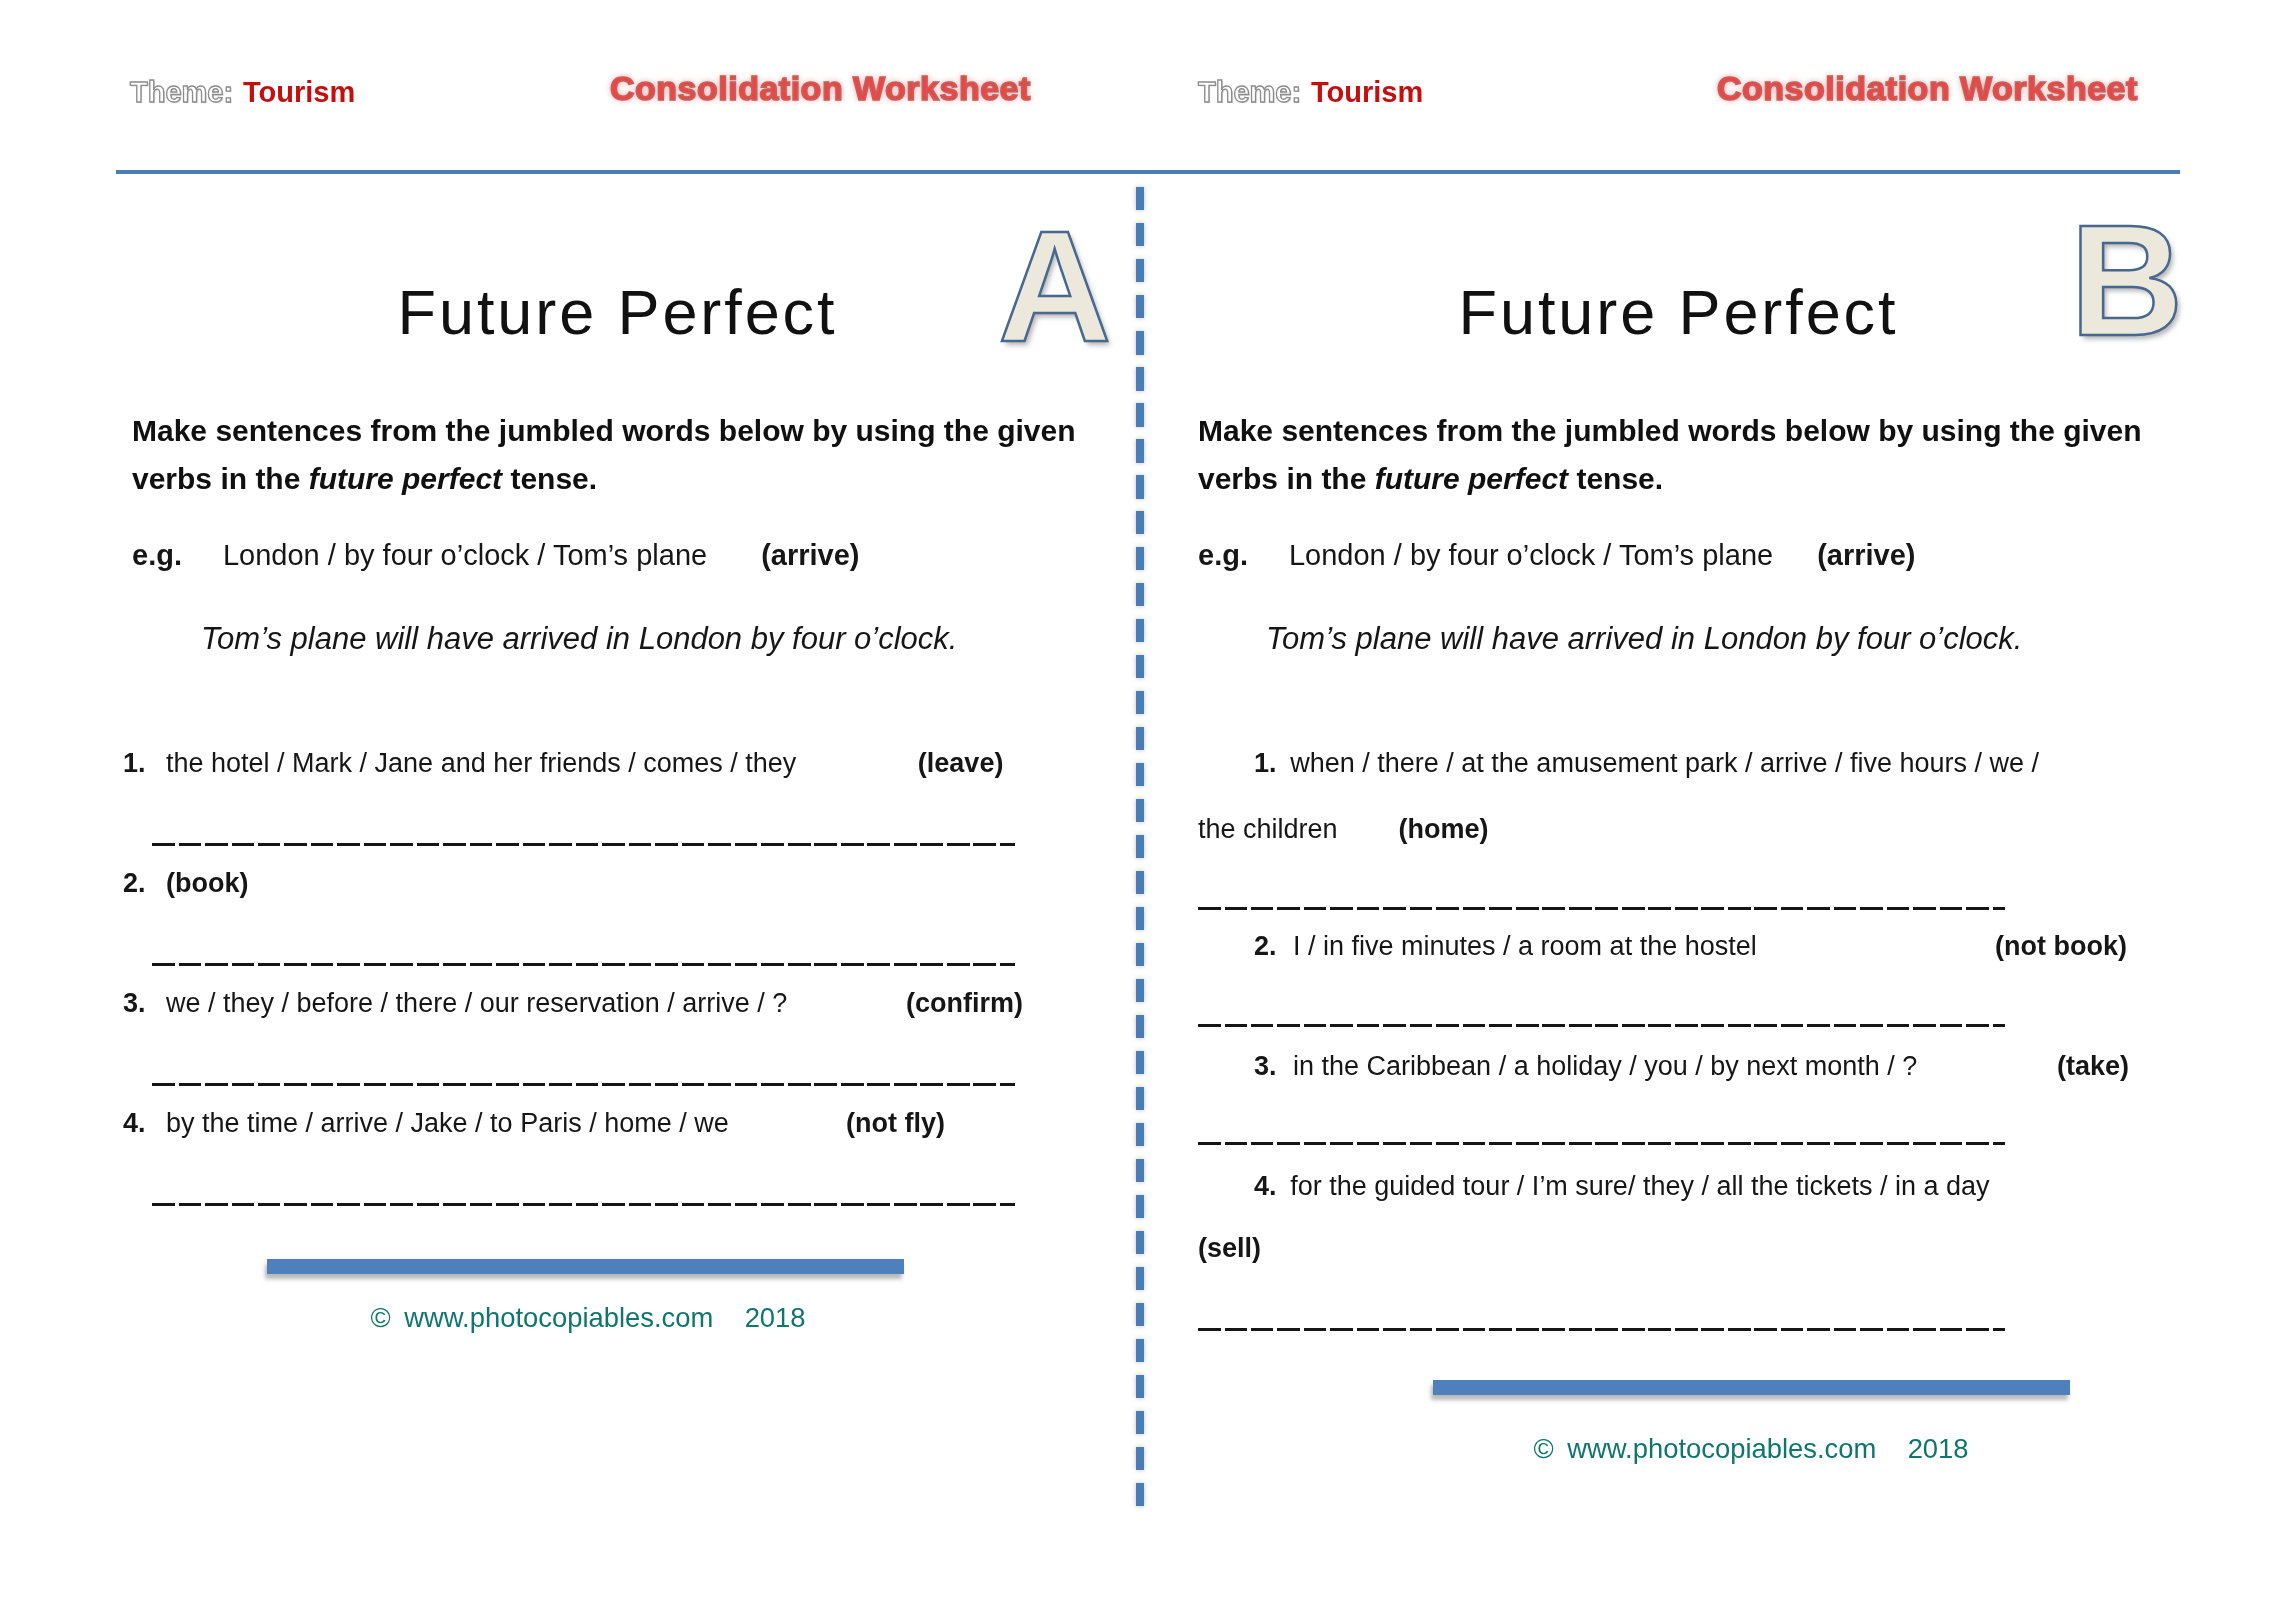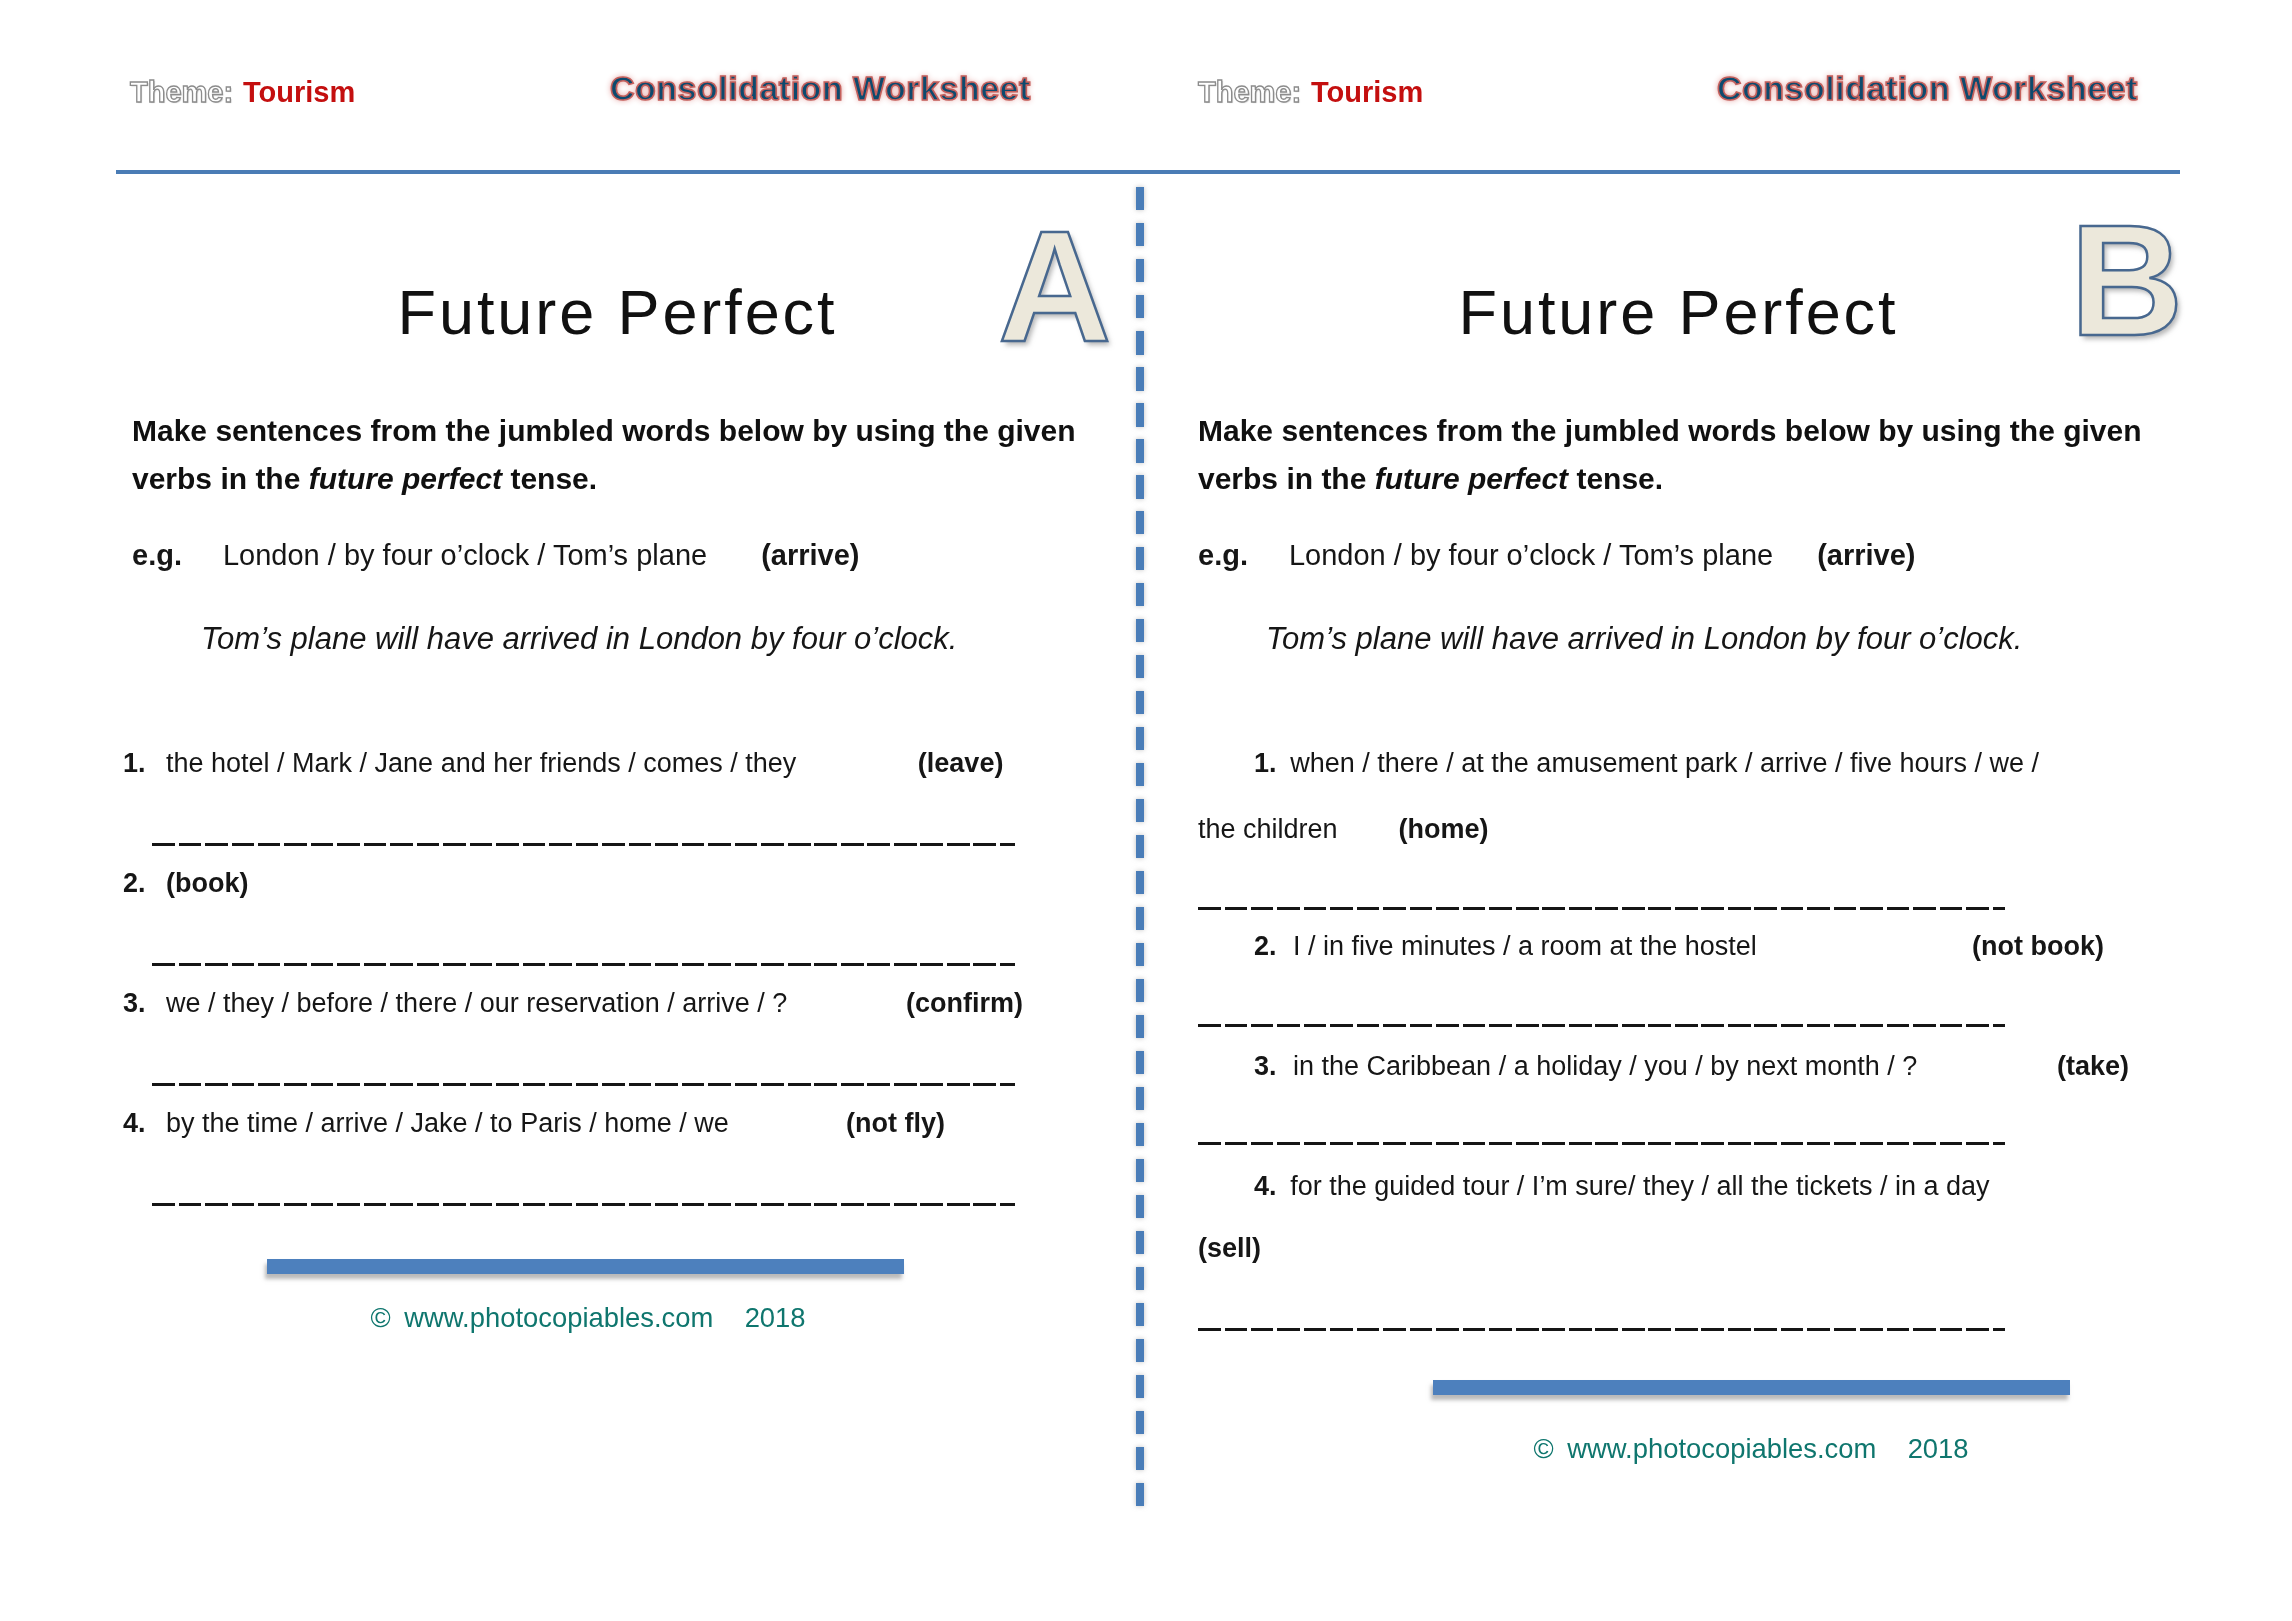--- a/index.html
+++ b/index.html
@@ -6,21 +6,21 @@
   .page{
     position:relative;width:2293px;height:1621px;background:#ffffff;
     font-family:"Liberation Sans",sans-serif;color:#161616;overflow:hidden;
   }
   
   .theme{position:absolute;font-size:29px;font-weight:bold;white-space:nowrap;}
   .theme .theme-label{color:#ffffff;-webkit-text-stroke:1.3px #8c8c8c;text-shadow:1px 1px 1px rgba(120,120,120,.45);}
   .theme .theme-value{color:#c40f0f;margin-left:9.8px;}
   .cw{
     position:absolute;font-size:34px;font-weight:bold;letter-spacing:0.5px;white-space:nowrap;
-    color:#0c4a6e;-webkit-text-stroke:1.6px #c4605c;
+    color:#ef4444;-webkit-text-stroke:1.6px #c4605c;
     text-shadow:0 0 6.9px rgba(222,140,138,.95),0 0 2px rgba(222,140,138,.8);
   }
   .theme-a{left:130px;top:76px;}
   .theme-b{left:1198px;top:76px;}
   .cw-a{left:610px;top:69px;}
   .cw-b{left:1717px;top:69px;}
   .header-line{position:absolute;left:116px;top:170px;width:2064px;height:3.9px;background:#4a7cb5;}
   
   .v-divider{
     position:absolute;left:1136px;top:187px;width:7.8px;height:1325px;
@@ -172,21 +172,21 @@
     <span class="num">1.</span><span>when / there / at the amusement park / arrive / five hours / we /</span>
   </div>
   <div class="b-flow b1-l2">
     <span>the children</span><span class="inline-gap"></span><span class="verb-inline">(home)</span>
   </div>
   <div class="answer-line ans-b ans-b1"></div>
 
   <div class="item-row col-b-item b-item-2">
     <span class="num">2.</span>
     <span class="jumble">I / in five minutes / a room at the hostel</span>
-    <span class="verb" style="margin-right:69px">(not book)</span>
+    <span class="verb" style="margin-right:46px">(not book)</span>
   </div>
   <div class="answer-line ans-b ans-b2"></div>
 
   <div class="item-row col-b-item b-item-3">
     <span class="num">3.</span>
     <span class="jumble">in the Caribbean / a holiday / you / by next month / ?</span>
     <span class="verb" style="margin-right:44px">(take)</span>
   </div>
   <div class="answer-line ans-b ans-b3"></div>
 

